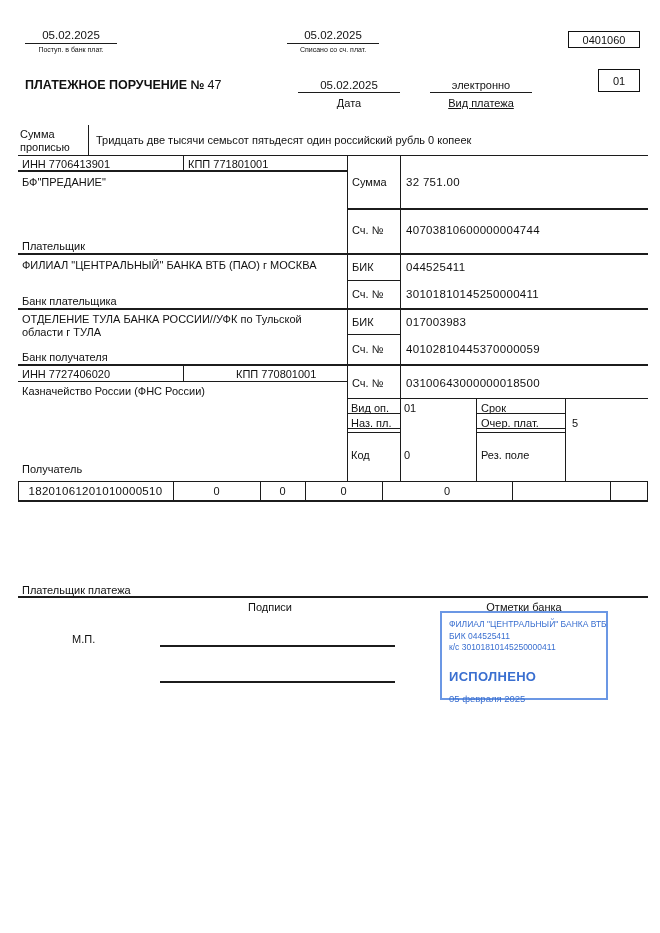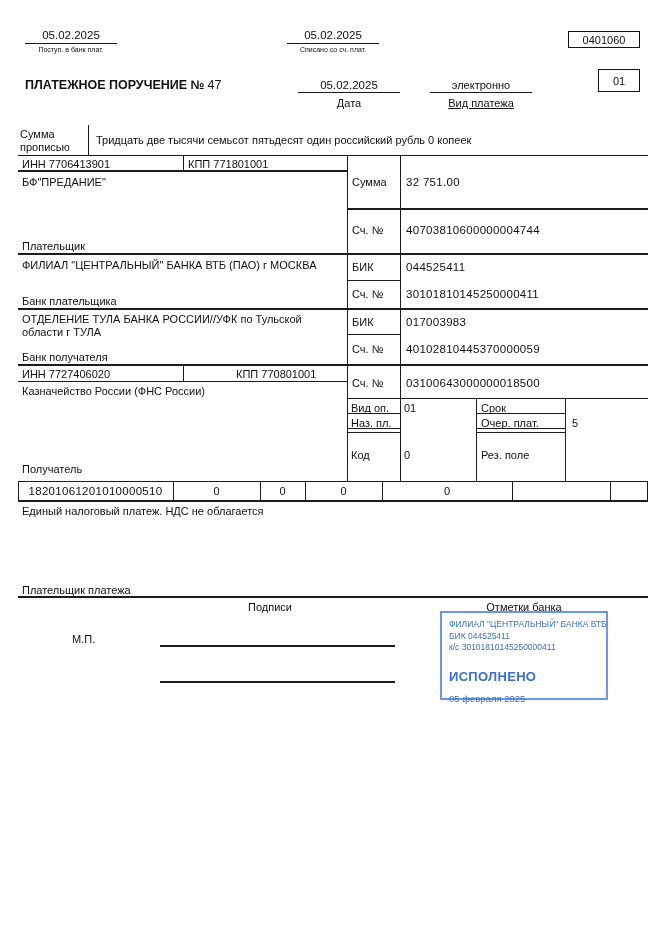--- a/index.html
+++ b/index.html
@@ -141,21 +141,20 @@
   <div class="vl" style="left:610px;top:481px;height:19px;"></div>
   <div class="vl" style="left:647px;top:481px;height:19px;"></div>
   <div class="t ctr num" style="left:18px;top:485px;width:155px;">18201061201010000510</div>
   <div class="t ctr" style="left:173px;top:485px;width:87px;">0</div>
   <div class="t ctr" style="left:260px;top:485px;width:45px;">0</div>
   <div class="t ctr" style="left:305px;top:485px;width:77px;">0</div>
   <div class="t ctr" style="left:382px;top:485px;width:130px;">0</div>
   <div class="t ctr" style="left:512px;top:485px;width:98px;"></div>
   <div class="t ctr" style="left:610px;top:485px;width:37px;"></div>
 
-  <div class="t" style="left:22px;top:505px;">Единый налоговый платеж. НДС не облагается</div>
   <div class="t" style="left:22px;top:584px;">Плательщик платежа</div>
   <div class="hl2" style="left:18px;top:596px;width:630px;"></div>
 
   <div class="t ctr" style="left:200px;top:601px;width:140px;">Подписи</div>
   <div class="t ctr" style="left:454px;top:601px;width:140px;">Отметки банка</div>
   <div class="t" style="left:72px;top:633px;">М.П.</div>
   <div class="hl2" style="left:160px;top:645px;width:235px;"></div>
   <div class="hl2" style="left:160px;top:681px;width:235px;"></div>
 
   <div class="stamp">

